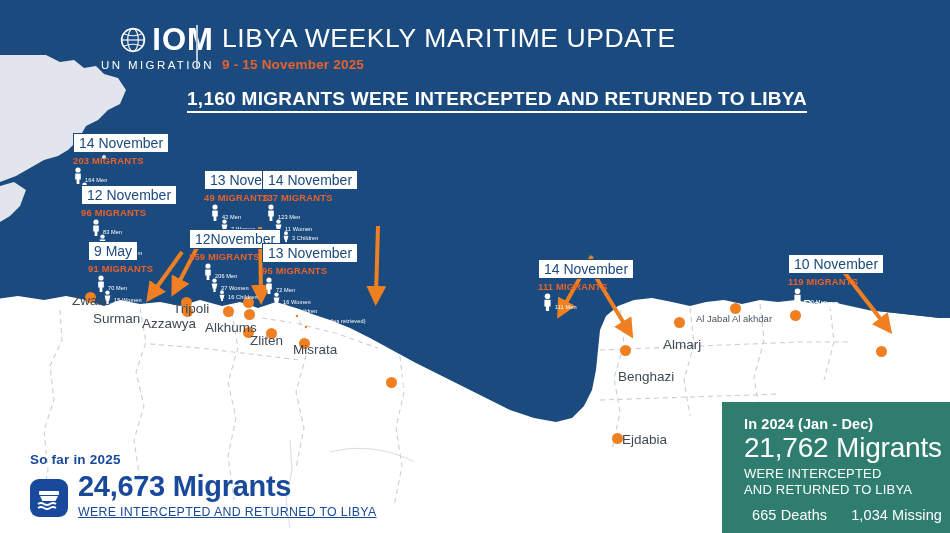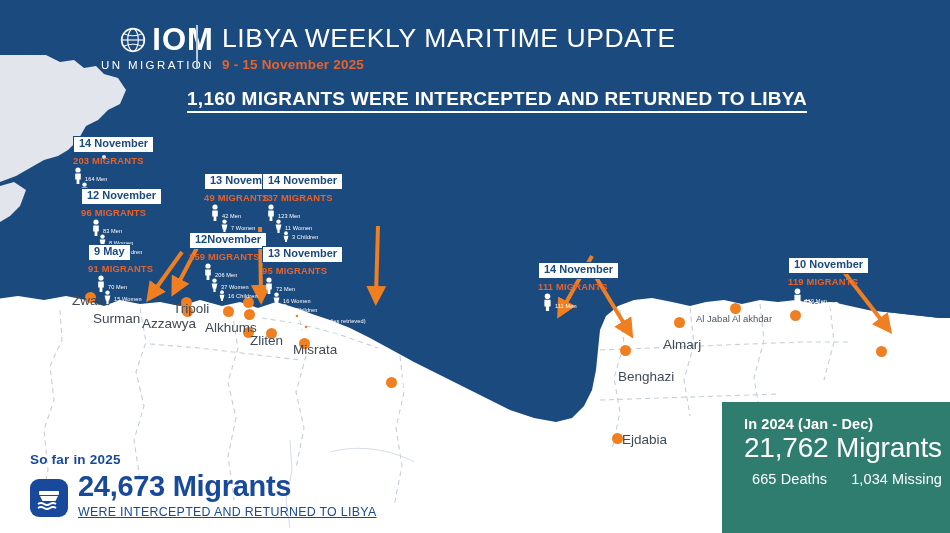--- a/index.html
+++ b/index.html
@@ -29,21 +29,21 @@
   .headline{position:absolute;left:0;top:88px;width:950px;text-align:center;z-index:40;}
   .headline span{
     color:#ffffff;font-size:19px;font-weight:700;letter-spacing:0.3px;
     border-bottom:2px solid #ffffff;padding-bottom:2px;margin-left:44px;
   }
 
   
   .callout{position:absolute;z-index:30;}
   .co-date{
     display:inline-block;background:#ffffff;color:#1b4a7e;
-    font-size:11px;font-weight:700;padding:1.5px 5px 2px 5px;
+    font-size:14px;font-weight:400;padding:1.5px 5px 2px 5px;
     border:1px solid #1b4a7e;line-height:1.05;white-space:nowrap;
   }
   .co-total{color:#e8622a;font-size:9.4px;font-weight:600;margin-top:2px;letter-spacing:0.2px;white-space:nowrap;}
   .co-rows{margin-top:1px;position:relative;}
   .co-row{display:flex;align-items:flex-end;gap:2px;height:auto;white-space:nowrap;}
   .co-label{color:#ffffff;font-size:5.6px;line-height:1;padding-bottom:1px;letter-spacing:0.1px;}
   .co-label.two{line-height:1.05;}
   .ico{display:block;}
 
   
@@ -490,19 +490,23 @@
       <div>
         <div class="sl-big">24,673 Migrants</div>
         <div class="sl-sub">WERE INTERCEPTED AND RETURNED TO LIBYA</div>
       </div>
     </div>
   </div>
 
   <div class="stat-right">
     <div class="sr-kicker">In 2024 (Jan - Dec)</div>
     <div class="sr-big">21,762 Migrants</div>
+    <div class="sr-sub">
+      <div>WERE INTERCEPTED</div>
+      <div>AND RETURNED TO LIBYA</div>
+    </div>
     <div class="sr-foot">
       <div>665 Deaths</div>
       <div>1,034 Missing</div>
     </div>
   </div>
 
 </div>
 
 </body></html>

